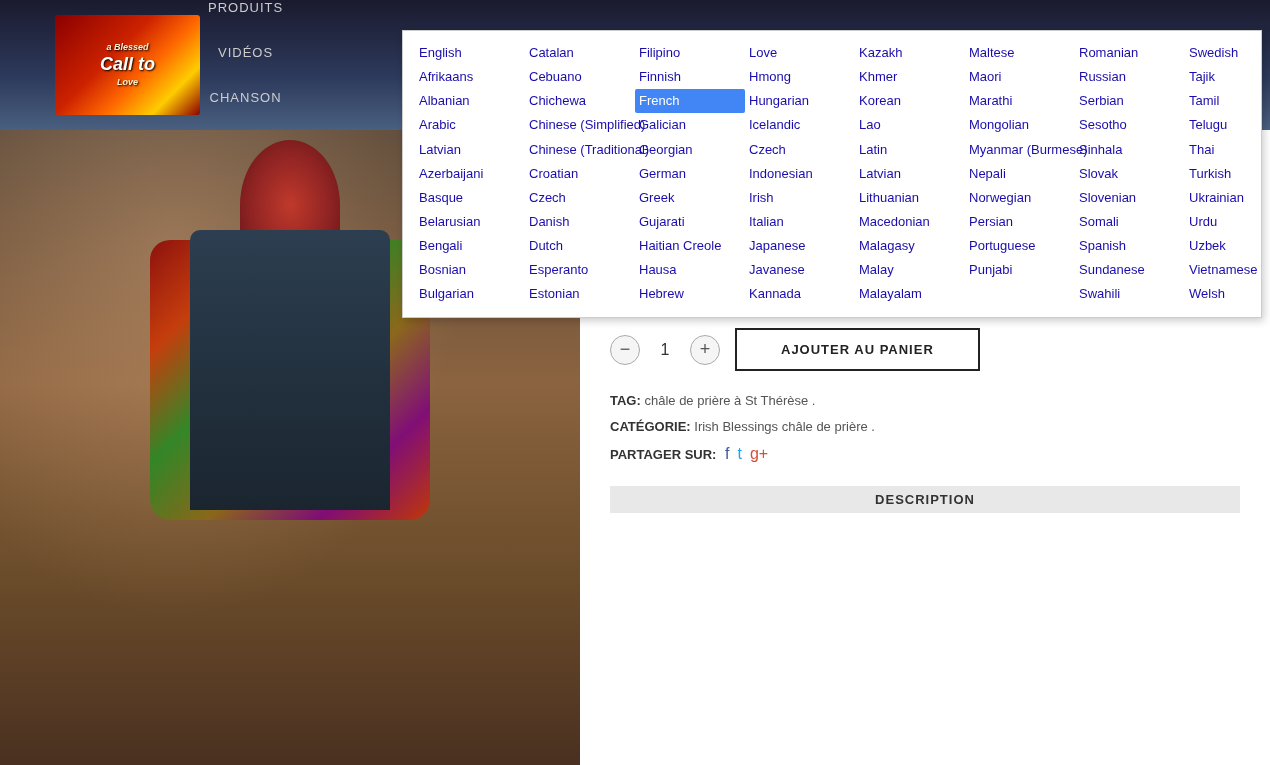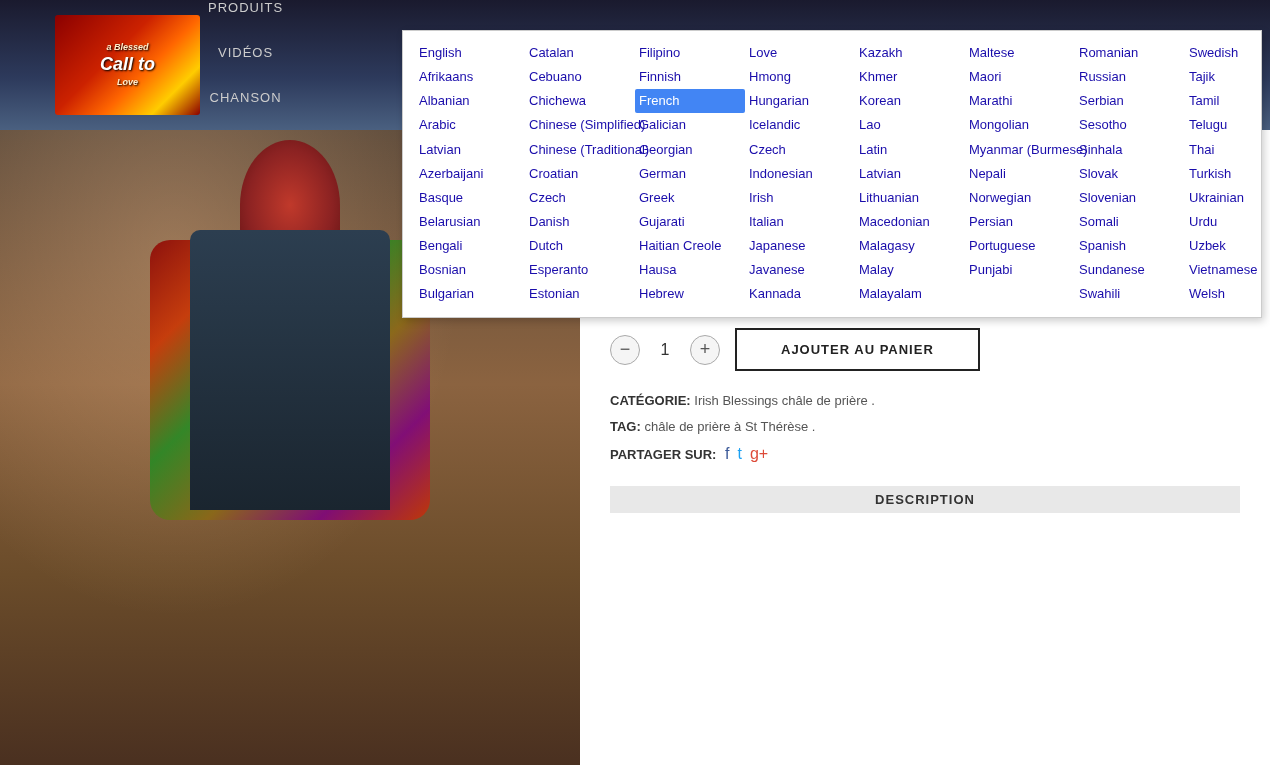--- a/index.html
+++ b/index.html
@@ -343,27 +343,27 @@
     <div class="product-desc">Châle irlandaise de bénédiction dédiée à Sainte Thérèse de Lisieux</div>
 
     <div class="quantity-area">
       <button class="qty-btn">−</button>
       <span class="qty-val">1</span>
       <button class="qty-btn">+</button>
       <button class="add-to-cart-btn">AJOUTER AU PANIER</button>
     </div>
 
     <div class="meta-row">
+      <strong>TAG:</strong>
+      <span>châle de prière à St Thérèse .</span>
+    </div>
+
+    <div class="meta-row">
       <strong>CATÉGORIE:</strong>
       <span>Irish Blessings châle de prière .</span>
-    </div>
-
-    <div class="meta-row">
-      <strong>TAG:</strong>
-      <span>châle de prière à St Thérèse .</span>
     </div>
 
     <div class="meta-row">
       <strong>PARTAGER SUR:</strong>
       <span class="social-icons">
         <span class="social-icon">f</span>
         <span class="social-icon twitter">t</span>
         <span class="social-icon gplus">g+</span>
       </span>
     </div>

